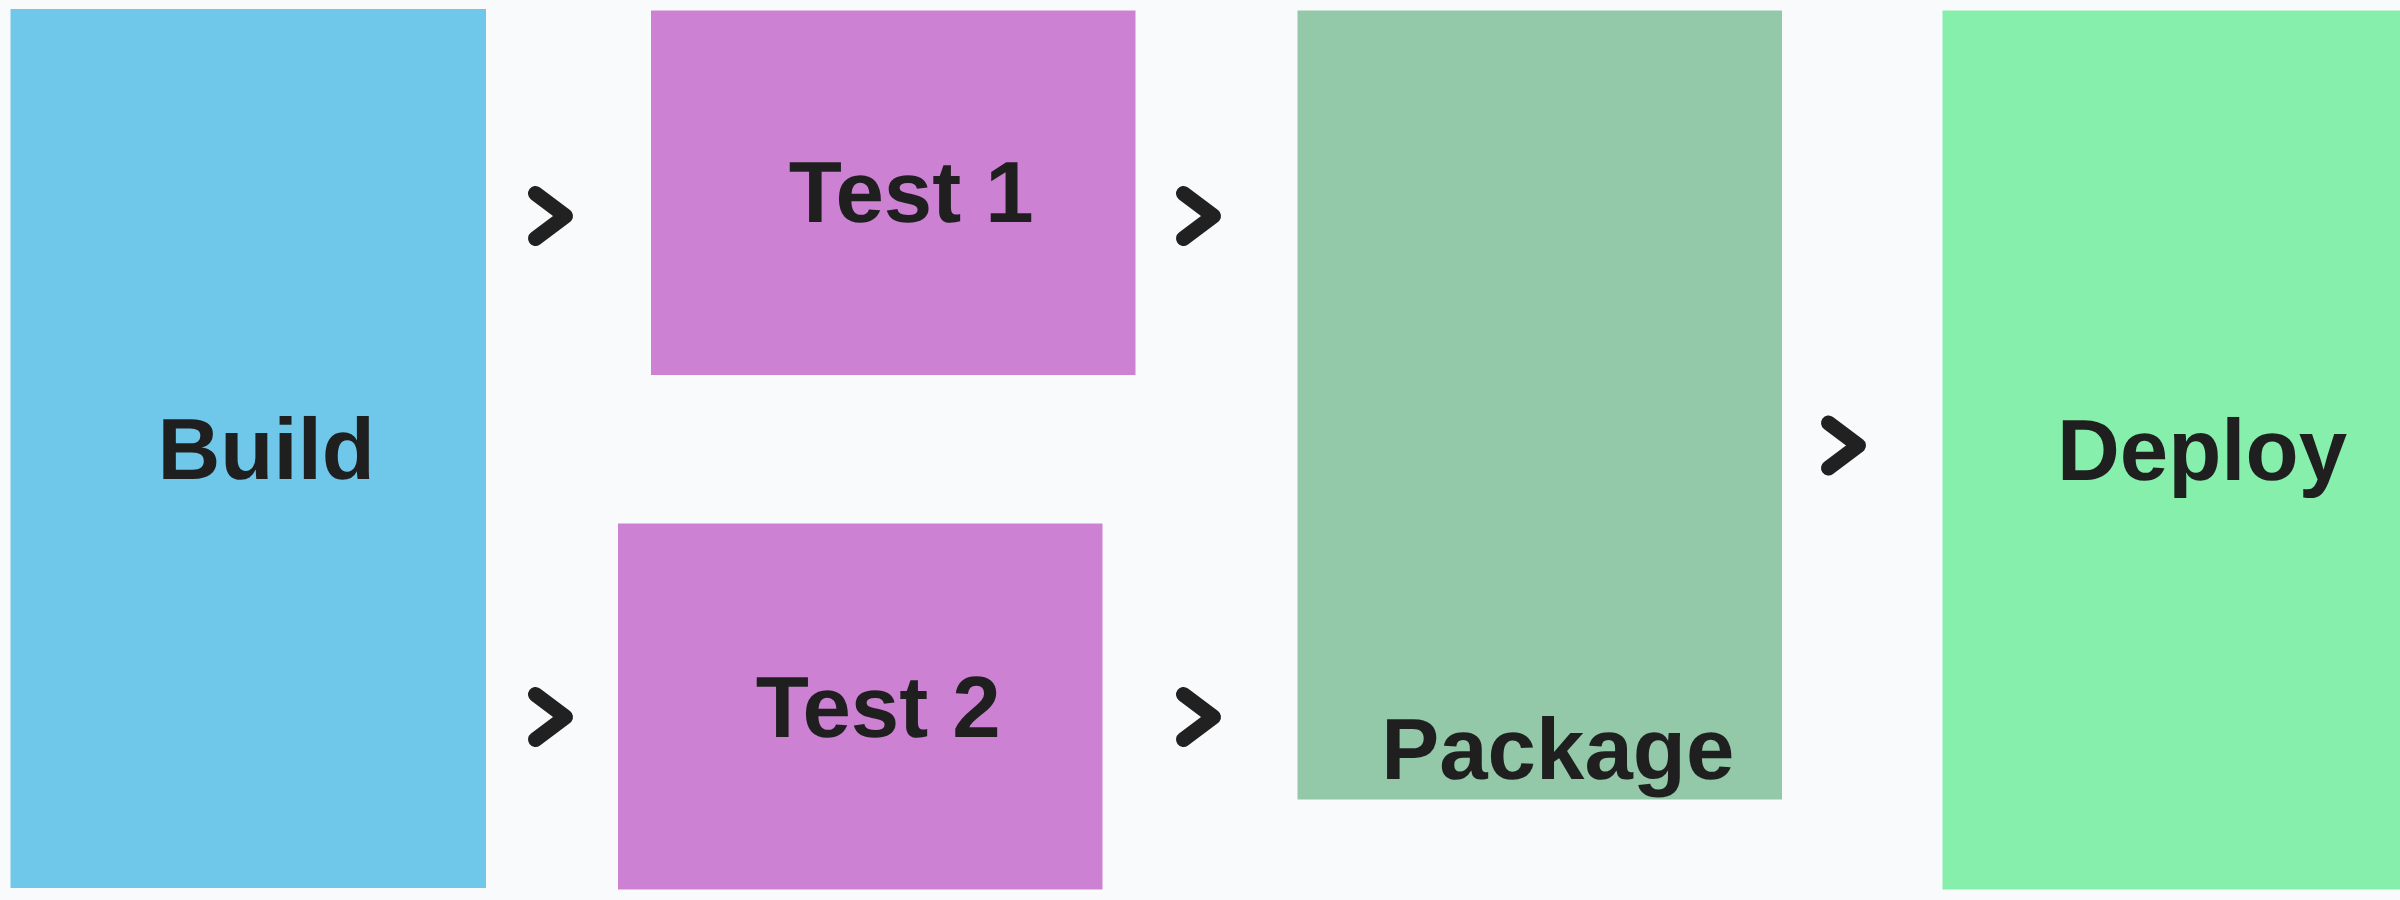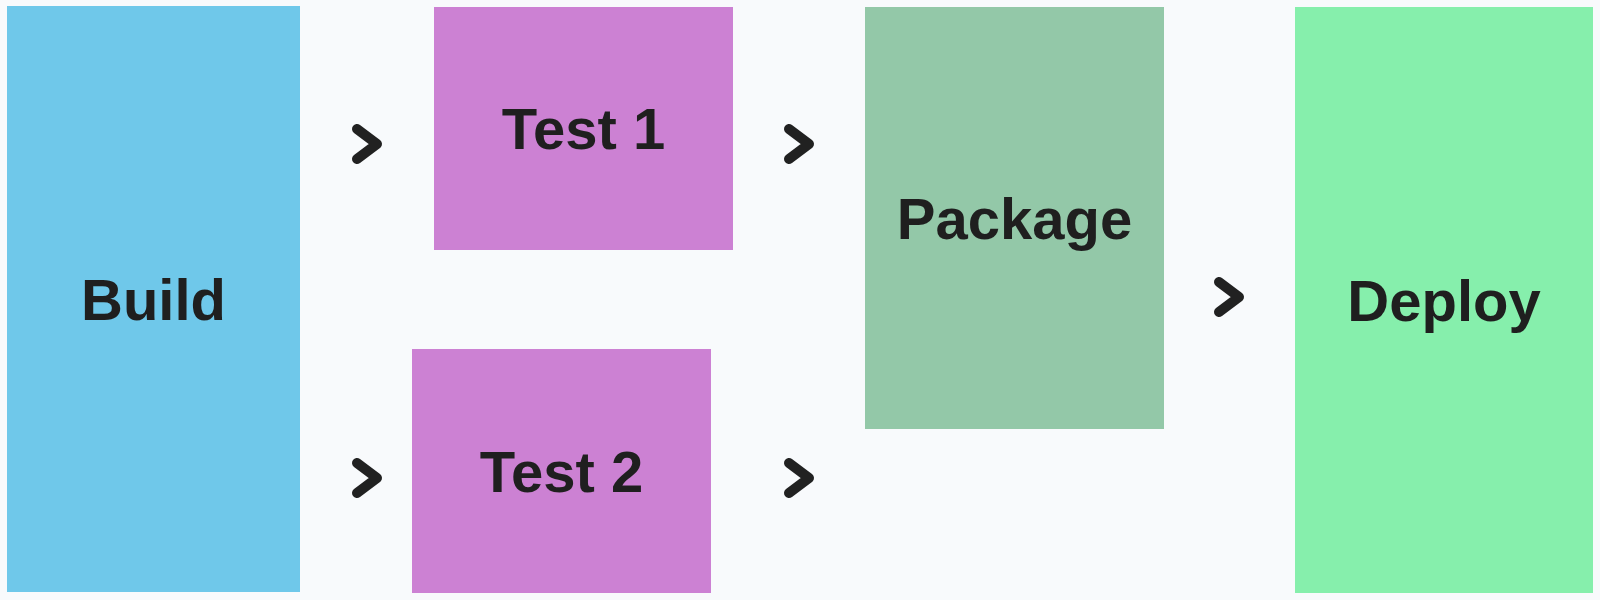--- a/index.html
+++ b/index.html
@@ -15,32 +15,33 @@
   .canvas {
     position: relative;
     width: 1600px;
     height: 600px;
   }
   .stage {
     position: absolute;
     display: flex;
     align-items: center;
     justify-content: center;
+    padding-left: 24px;
   }
   .stage .label {
     font-size: 58px;
     font-weight: 700;
     letter-spacing: 0px;
     white-space: nowrap;
   }
   
   .stage-build   { left: 7px;    top: 6px;   width: 293px; height: 586px; }
   .stage-test1   { left: 434px;  top: 7px;   width: 299px; height: 243px; }
   .stage-test2   { left: 412px;  top: 349px; width: 299px; height: 244px; }
-  .stage-package { left: 865px;  top: 7px;   width: 299px; height: 422px; }
+  .stage-package { left: 865px;  top: 7px;   width: 299px; height: 526px; align-items: flex-end; }
   .stage-deploy  { left: 1295px; top: 7px;   width: 298px; height: 586px; }
 
   .chevron {
     position: absolute;
     width: 44px;
     height: 50px;
     display: flex;
     align-items: center;
     justify-content: center;
   }

